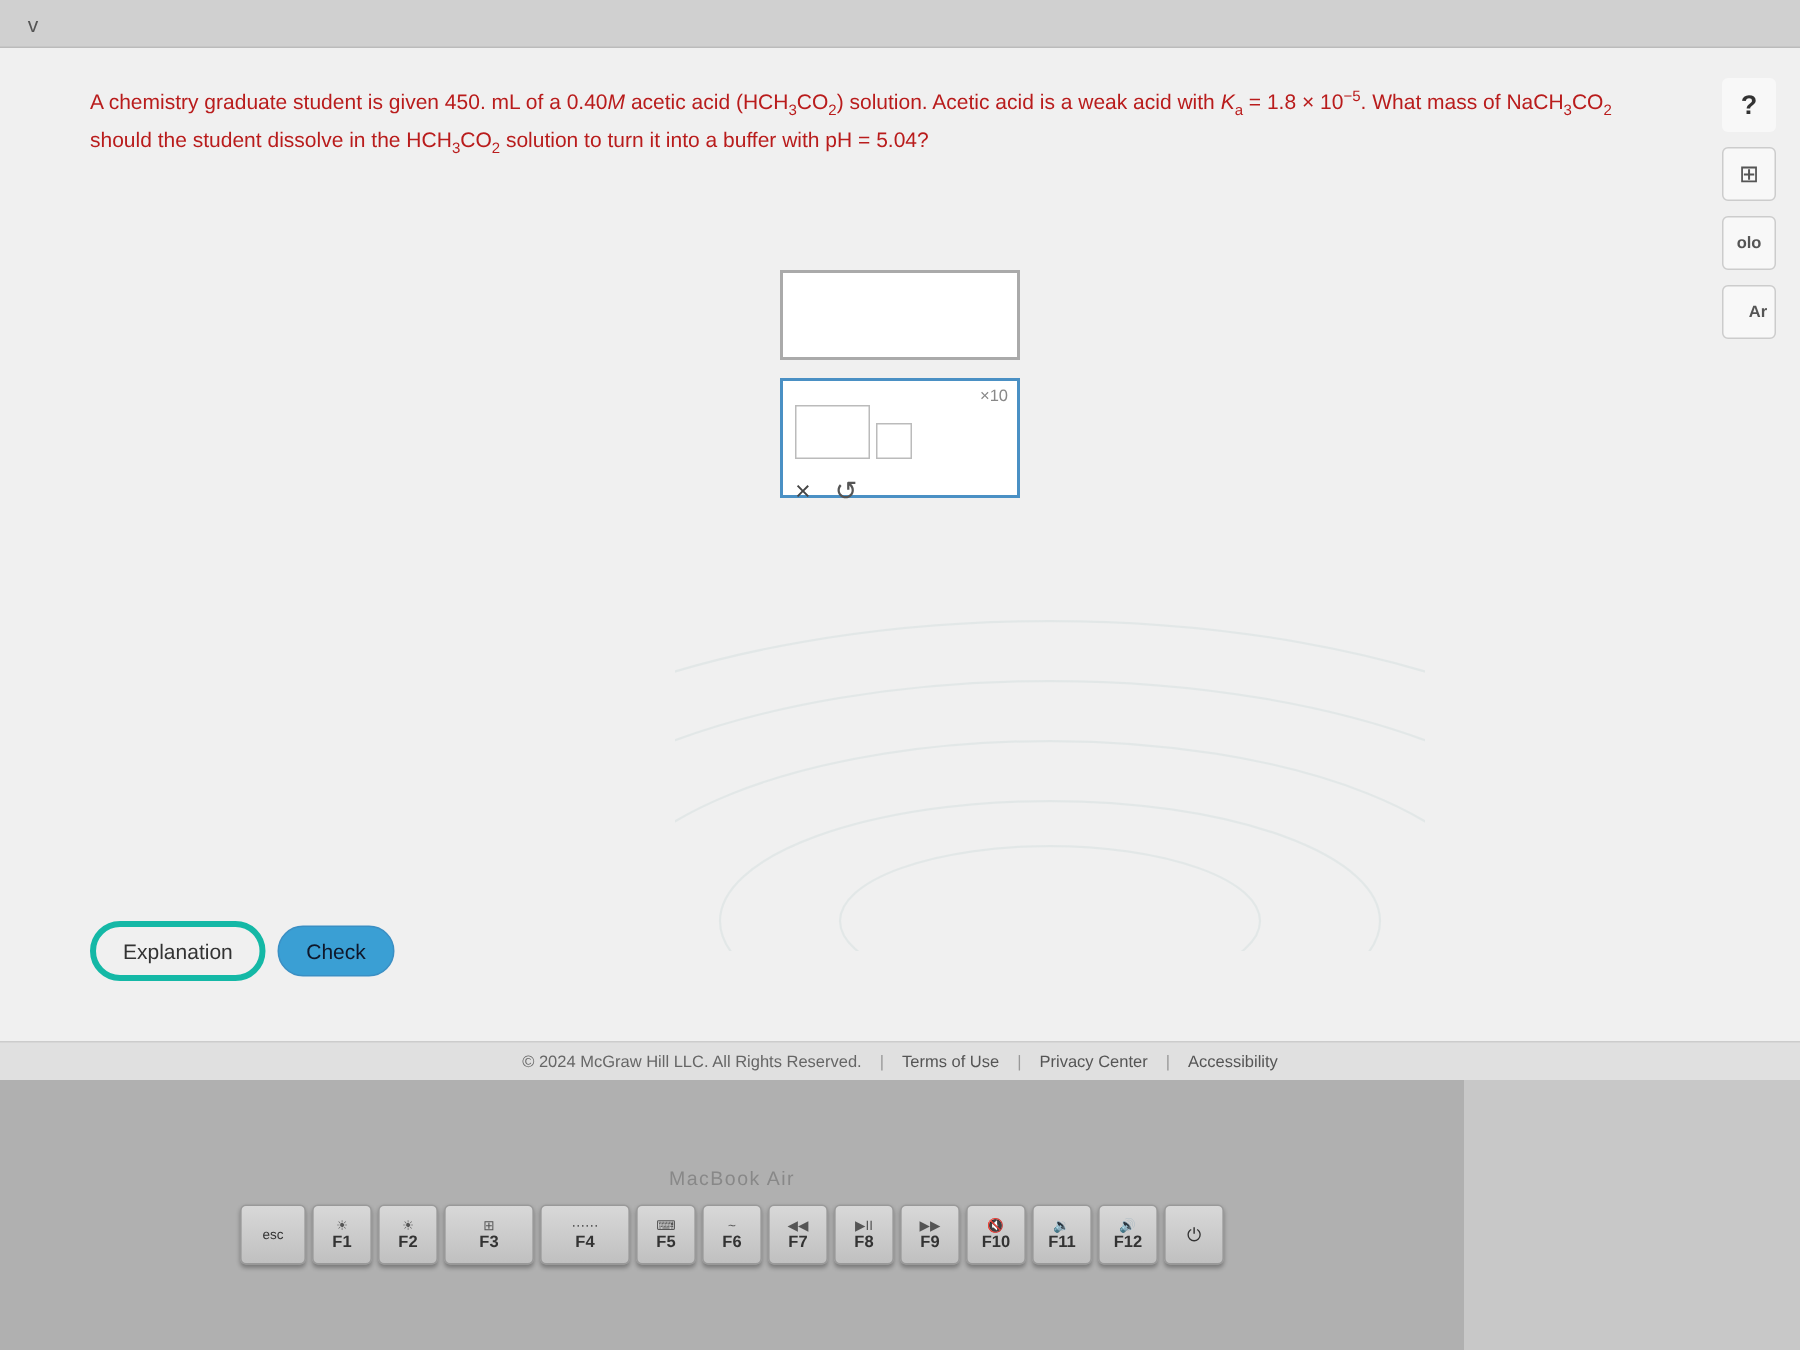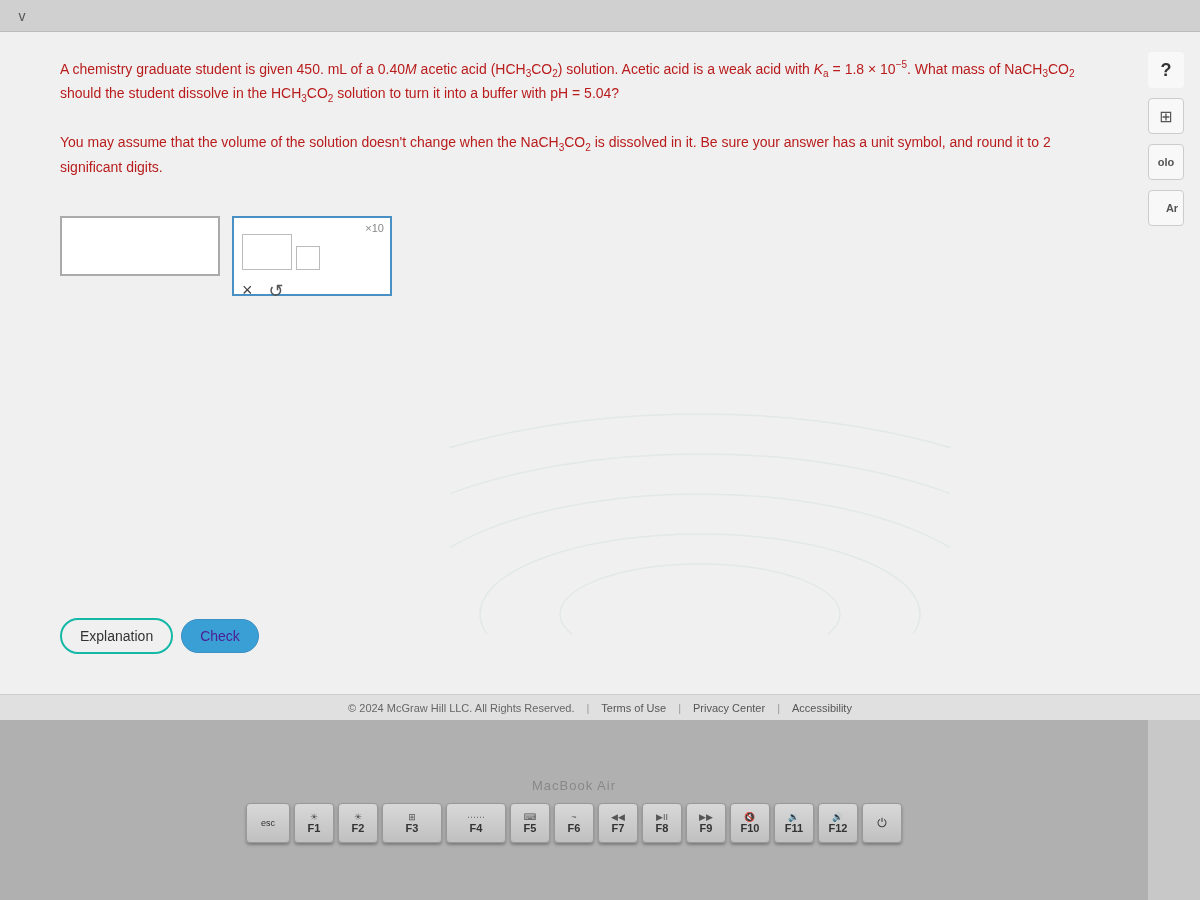--- a/index.html
+++ b/index.html
@@ -100,24 +100,24 @@
     .question-text sup {
       font-size: 10px;
     }
     .question-text sub {
       font-size: 10px;
     }
 
     
     .input-area {
       display: flex;
-      flex-direction: row;
-      align-items: flex-start;
+      flex-direction: column;
+      align-items: center;
       gap: 12px;
-      margin-top: 20px;
+      margin-top: 32px;
       margin-bottom: 20px;
     }
 
     .answer-input-box {
       width: 160px;
       height: 60px;
       border: 2px solid #aaa;
       background: #fff;
       font-size: 18px;
       padding: 4px 8px;
@@ -201,36 +201,36 @@
       bottom: 40px;
       left: 60px;
       display: flex;
       flex-direction: row;
       gap: 8px;
       align-items: center;
     }
 
     .explanation-btn {
       padding: 8px 18px;
-      border: 2px solid #14b8a6;
+      border: 4px solid #14b8a6;
       border-radius: 20px;
       background: #f0f0f0;
       font-size: 14px;
       cursor: pointer;
       color: #333;
     }
 
     .check-btn {
       padding: 8px 18px;
       border: 1px solid #3a8fc4;
       border-radius: 20px;
       background: #3a9fd4;
       font-size: 14px;
       cursor: pointer;
-      color: #4c1d95;
+      color: #0f172a;
       font-weight: 500;
     }
 
     
     .footer {
       height: 26px;
       background: #e0e0e0;
       display: flex;
       align-items: center;
       justify-content: center;
@@ -244,21 +244,21 @@
       color: #555;
       text-decoration: none;
     }
 
     .footer-sep {
       color: #999;
     }
 
     
     .keyboard-area {
-      width: 1148px;
+      width: 976px;
       height: 180px;
       background: #b0b0b0;
       position: relative;
       display: flex;
       flex-direction: column;
       align-items: center;
       justify-content: center;
     }
 
     .macbook-label {
@@ -361,24 +361,20 @@
         <span style="font-size:11px;font-weight:bold;margin-left:12px;">Ar</span>
       </div>
     </div>
 
     <div class="question-text">
       <p>
         A chemistry graduate student is given 450. mL of a 0.40<em>M</em> acetic acid (HCH<sub>3</sub>CO<sub>2</sub>) solution. Acetic acid is a weak acid with <em>K</em><sub>a</sub> = 1.8 × 10<sup>−5</sup>. What mass of
         NaCH<sub>3</sub>CO<sub>2</sub> should the student dissolve in the HCH<sub>3</sub>CO<sub>2</sub> solution to turn it into a buffer with pH&nbsp;=&nbsp;5.04?
       </p>
       <br>
-      <p>
-        You may assume that the volume of the solution doesn't change when the NaCH<sub>3</sub>CO<sub>2</sub> is dissolved in it. Be sure your answer has a unit symbol, and round it to
-        2 significant digits.
-      </p>
     </div>
 
     <div class="input-area">
 
       <input class="answer-input-box" type="text" value="" placeholder="" style="">
 
       <div class="exponent-input-container">
         <span class="exponent-label">×10</span>
         <div class="exponent-input-row">
           <input class="base-box" type="text" value="" style="">

